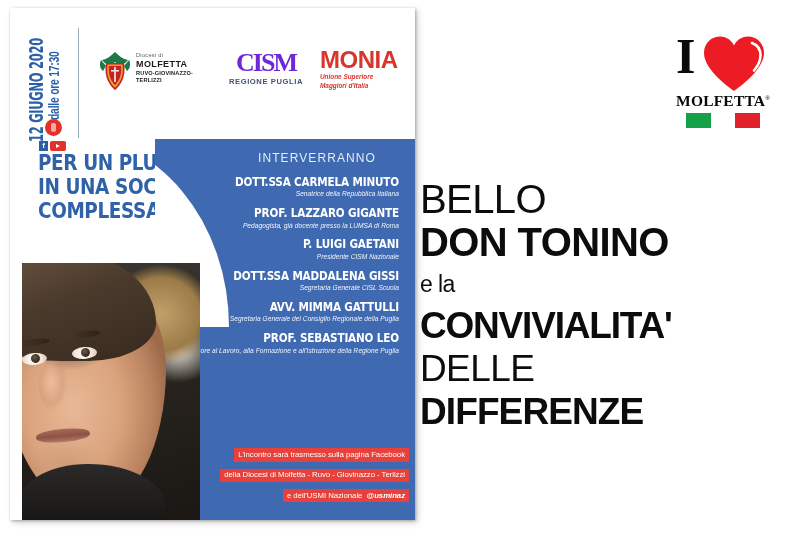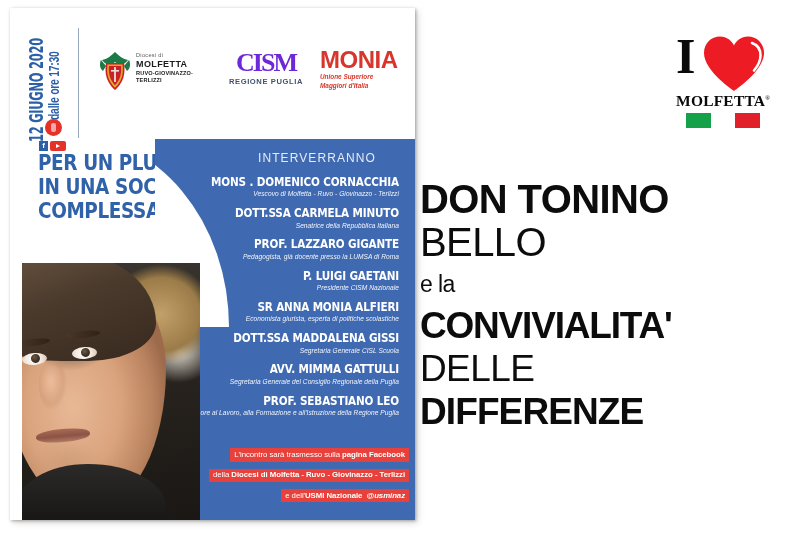--- a/index.html
+++ b/index.html
@@ -302,21 +302,21 @@
     display: inline-block;
     background: #e8403a;
     color: #ffffff;
     font-size: 7.8px;
     line-height: 1.3;
     padding: 1.6px 4px;
     margin-bottom: 1.6px;
     letter-spacing: -0.05px;
     white-space: nowrap;
   }
-  #broadcast b { font-weight: bold; }
+  #broadcast b { font-weight: normal; }
   #broadcast i { font-style: italic; font-weight: bold; }
 
   
   #ilm {
     position: absolute;
     left: 668px; top: 28px;
     width: 110px; height: 100px;
     background: #ffffff;
     text-align: center;
   }
@@ -431,38 +431,30 @@
       <div>COMPLESSA</div>
     </div>
 
     <div id="bluepanel">
       <div id="panel-notch"></div>
 
       <div id="speakers">
         <div id="interverranno">INTERVERRANNO</div>
 
         <div class="sp">
-          <div class="sp-name">MONS . DOMENICO CORNACCHIA</div>
-          <div class="sp-role">Vescovo di Molfetta - Ruvo - Giovinazzo - Terlizzi</div>
-        </div>
-        <div class="sp">
           <div class="sp-name">DOTT.SSA CARMELA MINUTO</div>
           <div class="sp-role">Senatrice della Repubblica Italiana</div>
         </div>
         <div class="sp">
           <div class="sp-name">PROF. LAZZARO GIGANTE</div>
           <div class="sp-role">Pedagogista, già docente presso la LUMSA di Roma</div>
         </div>
         <div class="sp">
           <div class="sp-name">P. LUIGI GAETANI</div>
           <div class="sp-role">Presidente CISM Nazionale</div>
-        </div>
-        <div class="sp">
-          <div class="sp-name">SR ANNA MONIA ALFIERI</div>
-          <div class="sp-role">Economista giurista,  esperta di politiche scolastiche</div>
         </div>
         <div class="sp">
           <div class="sp-name">DOTT.SSA MADDALENA GISSI</div>
           <div class="sp-role">Segretaria Generale CISL Scuola</div>
         </div>
         <div class="sp">
           <div class="sp-name">AVV. MIMMA GATTULLI</div>
           <div class="sp-role">Segretaria Generale del Consiglio Regionale della Puglia</div>
         </div>
         <div class="sp">
@@ -505,21 +497,21 @@
     </div>
     <div id="ilm-word"><span>MOLFETTA</span><sup>®</sup></div>
     <div id="ilm-flag">
       <span class="flag-g"></span>
       <span class="flag-w"></span>
       <span class="flag-r"></span>
     </div>
   </div>
 
   <div id="bigtitle">
+    <div class="ln bt-l" id="bt-2">BELLO</div>
     <div class="ln bt-b" id="bt-1">DON TONINO</div>
-    <div class="ln bt-l" id="bt-2">BELLO</div>
     <div class="ln bt-l" id="bt-3">e la</div>
     <div class="ln bt-b" id="bt-4">CONVIVIALITA'</div>
     <div class="ln bt-l" id="bt-5">DELLE</div>
     <div class="ln bt-b" id="bt-6">DIFFERENZE</div>
   </div>
 
 </div>
 
 </body></html>

